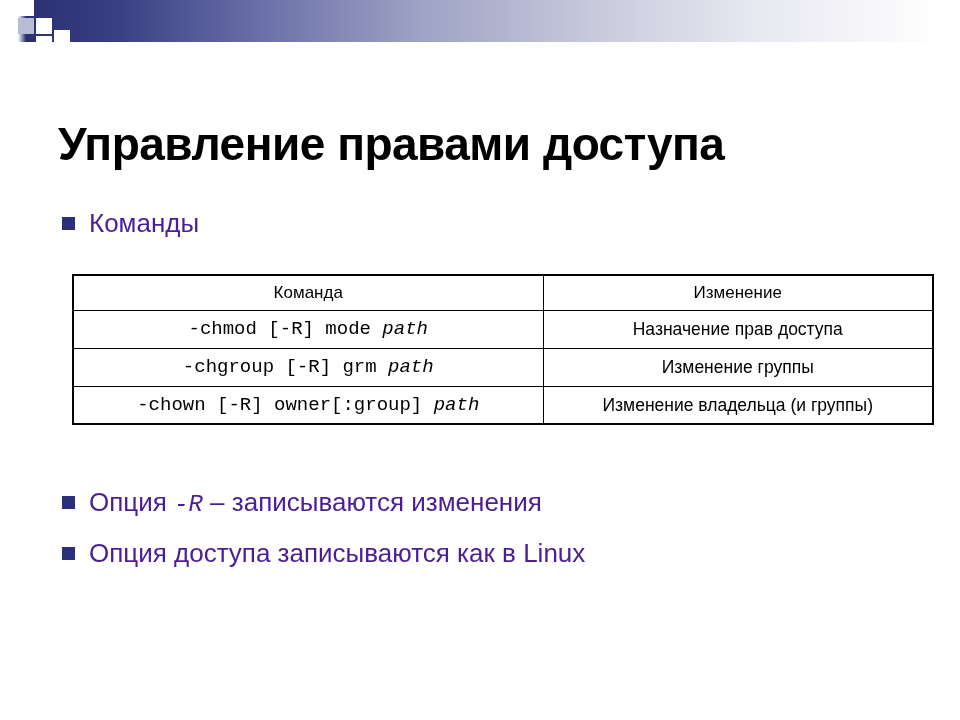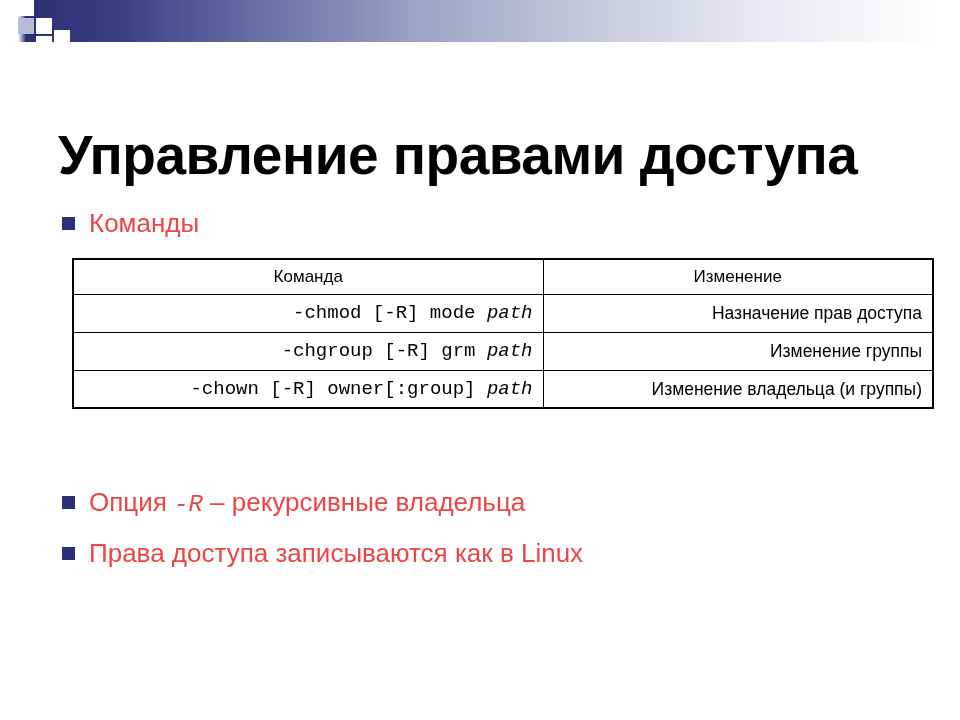--- a/index.html
+++ b/index.html
@@ -44,21 +44,21 @@
   .band-sq.s4 { left: 36px; top: 36px; width: 16px; height: 6px;  background: #ffffff; }
   .band-sq.s5 { left: 54px; top: 30px; width: 16px; height: 12px; background: #ffffff; }
   .band-sq.s6 { left: 0px;  top: 0px;  width: 18px; height: 42px; background: #ffffff; }
 
   
   .slide-title {
     position: absolute;
     left: 58px;
     top: 88px;
     width: 860px;
-    font-size: 55px;
+    font-size: 46px;
     font-weight: bold;
     letter-spacing: -0.5px;
     color: #000000;
     line-height: 1.1;
   }
 
   
   .bullet-row {
     position: absolute;
     display: flex;
@@ -68,50 +68,50 @@
     width: 13px;
     height: 13px;
     background: #2b2f7c;
     margin-top: 9px;
     margin-right: 14px;
     flex: 0 0 auto;
   }
   .bullet-text {
     font-size: 26px;
     line-height: 1.2;
-    color: #ef4444;
+    color: #4c1d95;
     white-space: nowrap;
   }
   .bullet-1 { left: 62px; top: 208px; }
   .bullet-2 { left: 62px; top: 487px; }
   .bullet-3 { left: 62px; top: 538px; }
 
   .mono-inline {
     font-family: "Liberation Mono", monospace;
     font-style: italic;
     font-size: 24px;
   }
 
   
   .cmd-table {
     position: absolute;
     left: 72px;
-    top: 258px;
+    top: 274px;
     width: 862px;
     border-collapse: collapse;
     border: 2px solid #000000;
     background: #ffffff;
     table-layout: fixed;
   }
   .cmd-table th,
   .cmd-table td {
     border: 1px solid #000000;
     padding: 7px 10px;
     vertical-align: top;
-    text-align: right;
+    text-align: center;
   }
   .cmd-table th {
     text-align: center;
     font-size: 17px;
     font-weight: normal;
     font-family: "Liberation Sans", sans-serif;
   }
   .col-cmd { width: 470px; }
   .col-desc { width: 390px; }
   .cell-cmd {
@@ -169,19 +169,19 @@
     </tr>
     <tr>
       <td class="cell-cmd"><span>-chown [-R] owner[:group] </span><em>path</em></td>
       <td class="cell-desc">Изменение владельца (и группы)</td>
     </tr>
   </tbody>
 </table>
 
 <div class="bullet-row bullet-2">
   <span class="bullet-marker"></span>
-  <span class="bullet-text"><span>Опция </span><span class="mono-inline">-R</span><span> – рекурсивные владельца</span></span>
+  <span class="bullet-text"><span>Опция </span><span class="mono-inline">-R</span><span> – записываются изменения</span></span>
 </div>
 
 <div class="bullet-row bullet-3">
   <span class="bullet-marker"></span>
-  <span class="bullet-text">Права доступа записываются как в Linux</span>
+  <span class="bullet-text">Опция доступа записываются как в Linux</span>
 </div>
 
 </body></html>

